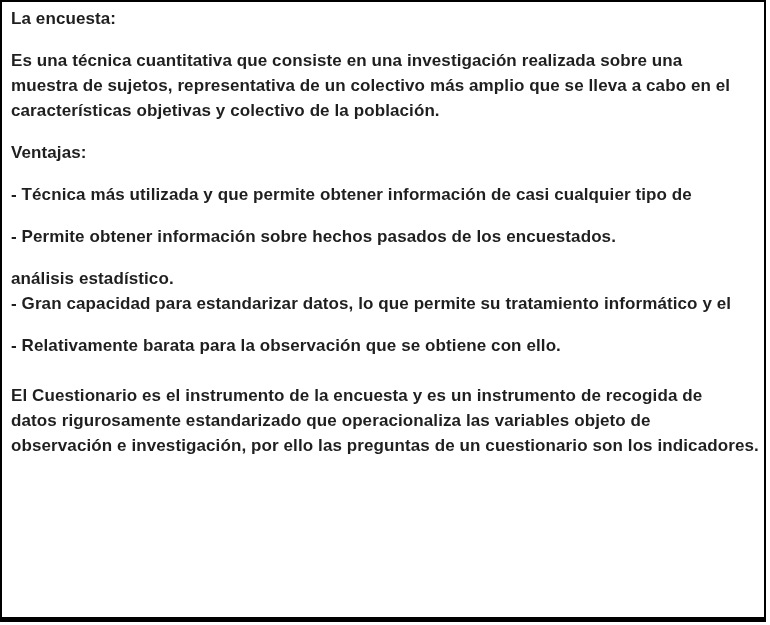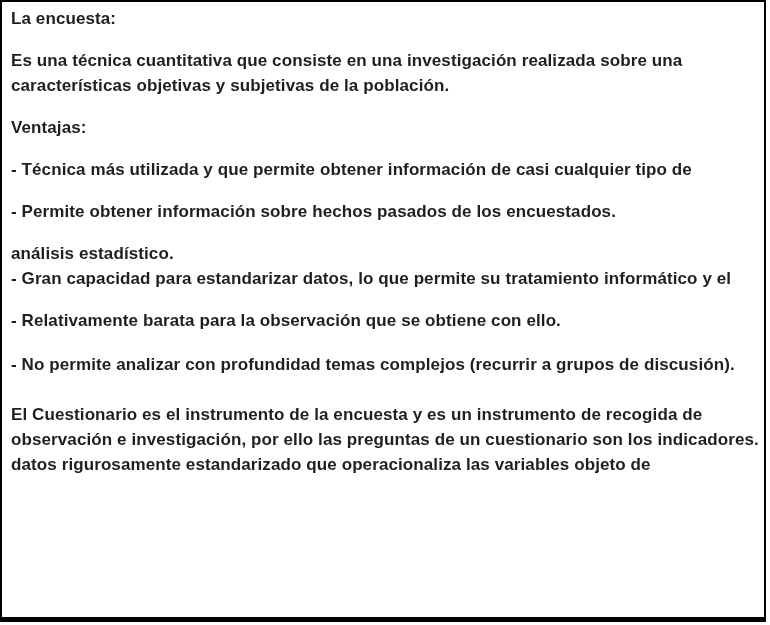--- a/index.html
+++ b/index.html
@@ -53,21 +53,22 @@
 <div class="panel">
 
   <p class="para first">
     </p>
     <div class="line">La encuesta:</div>
   <p></p>
 
   <p class="para">
     </p>
     <div class="line">Es una técnica cuantitativa que consiste en una investigación realizada sobre una</div>
-    <div class="line">características objetivas y subjetivas de la población.</div>
+    <div class="line">muestra de sujetos, representativa de un colectivo más amplio que se lleva a cabo en el</div>
+    <div class="line">características objetivas y colectivo de la población.</div>
   <p></p>
 
   <p class="para">
     </p>
     <div class="line">Ventajas:</div>
   <p></p>
 
   <p class="para">
     </p>
     <div class="line">- Técnica más utilizada y que permite obtener información de casi cualquier tipo de</div>
@@ -85,23 +86,22 @@
     </p>
     <div class="line">- Relativamente barata para la observación que se obtiene con ello.</div>
   <p></p>
 
   <p class="para gap-md">
     </p>
   <p></p>
 
   <p class="para">
     </p>
-    <div class="line">- No permite analizar con profundidad temas complejos (recurrir a grupos de discusión).</div>
   <p></p>
 
   <p class="para gap-lg">
     </p>
     <div class="line">El Cuestionario es el instrumento de la encuesta y es un instrumento de recogida de</div>
+    <div class="line">datos rigurosamente estandarizado que operacionaliza las variables objeto de</div>
     <div class="line">observación e investigación, por ello las preguntas de un cuestionario son los indicadores.</div>
-    <div class="line">datos rigurosamente estandarizado que operacionaliza las variables objeto de</div>
   <p></p>
 
 </div>
 
 </body></html>

